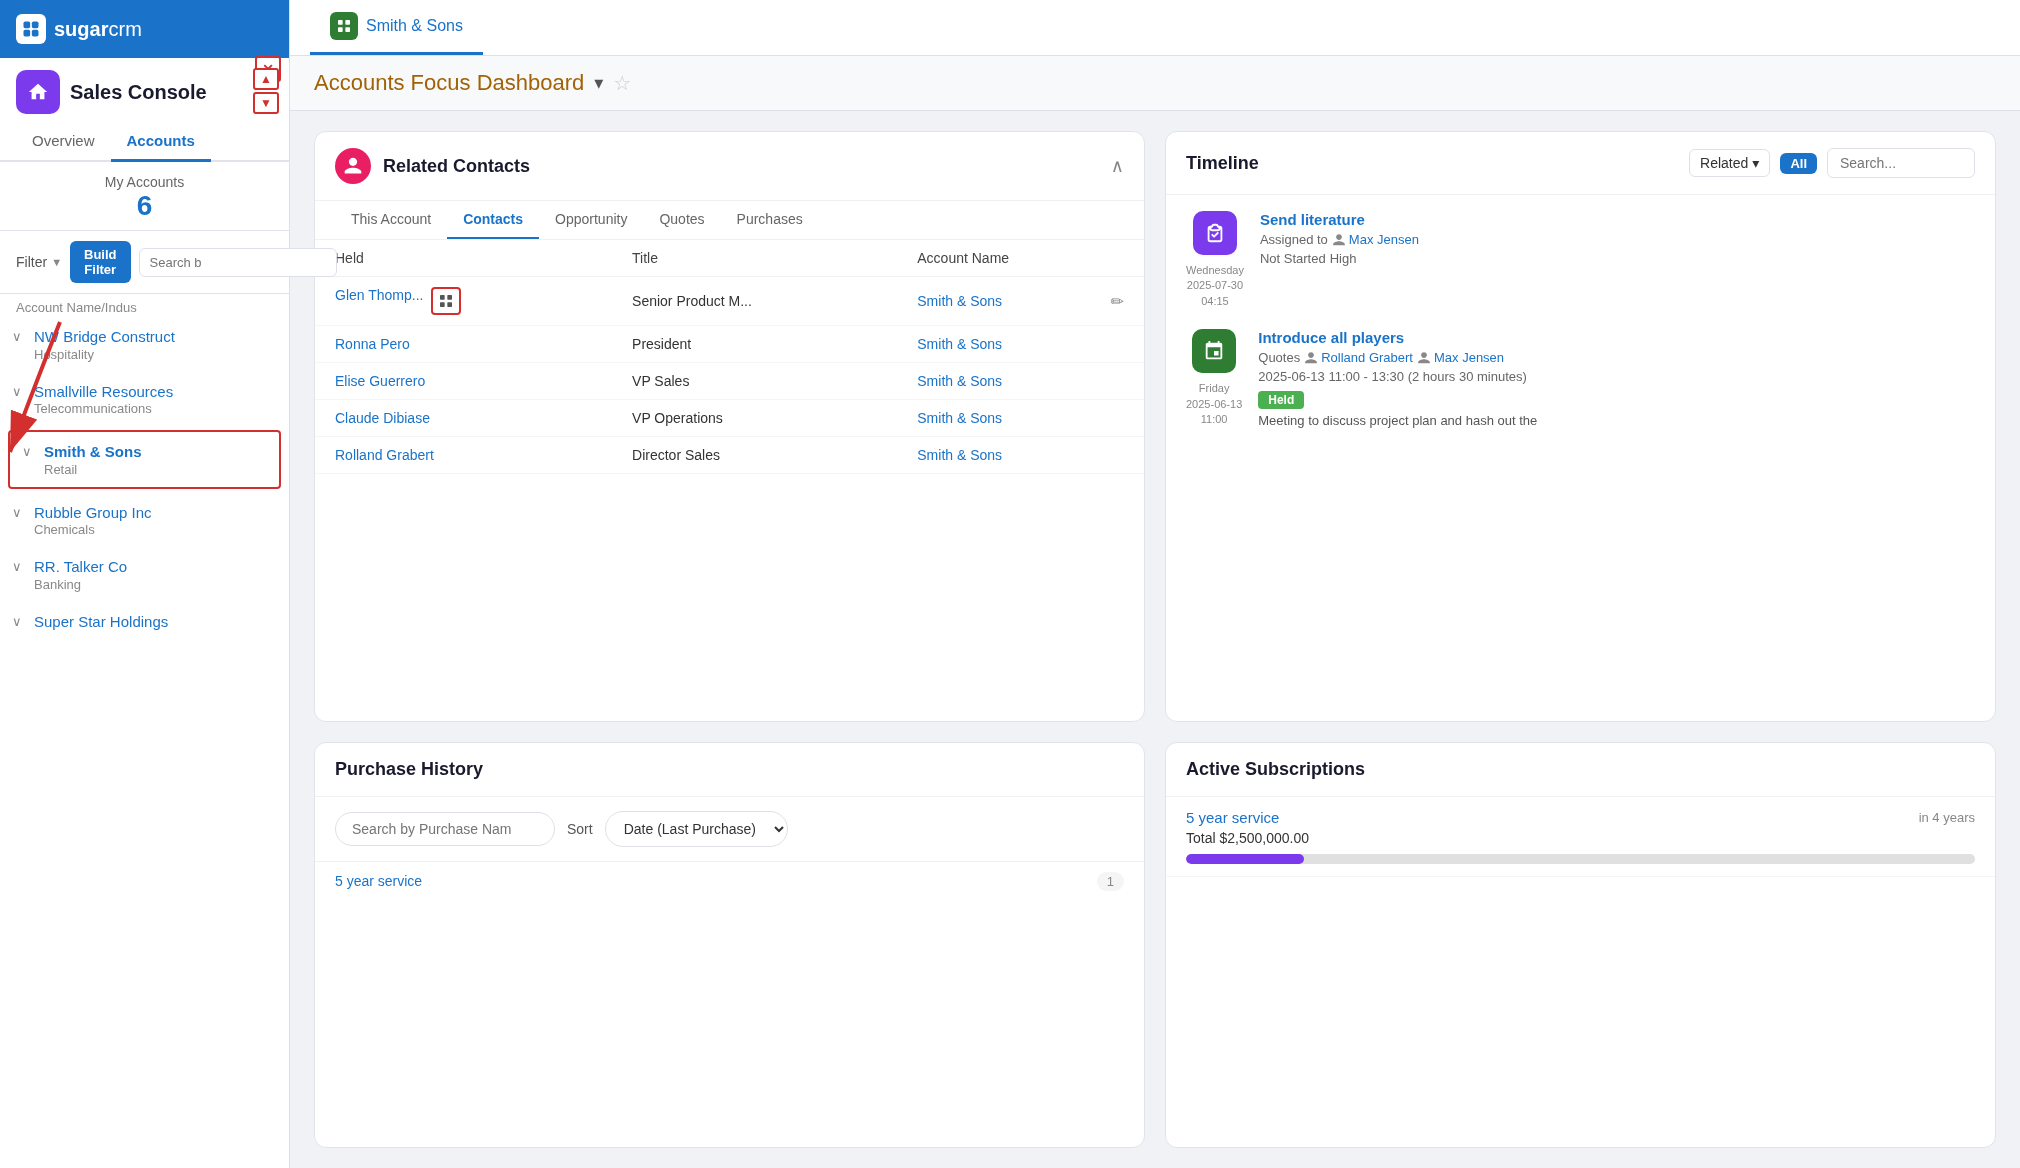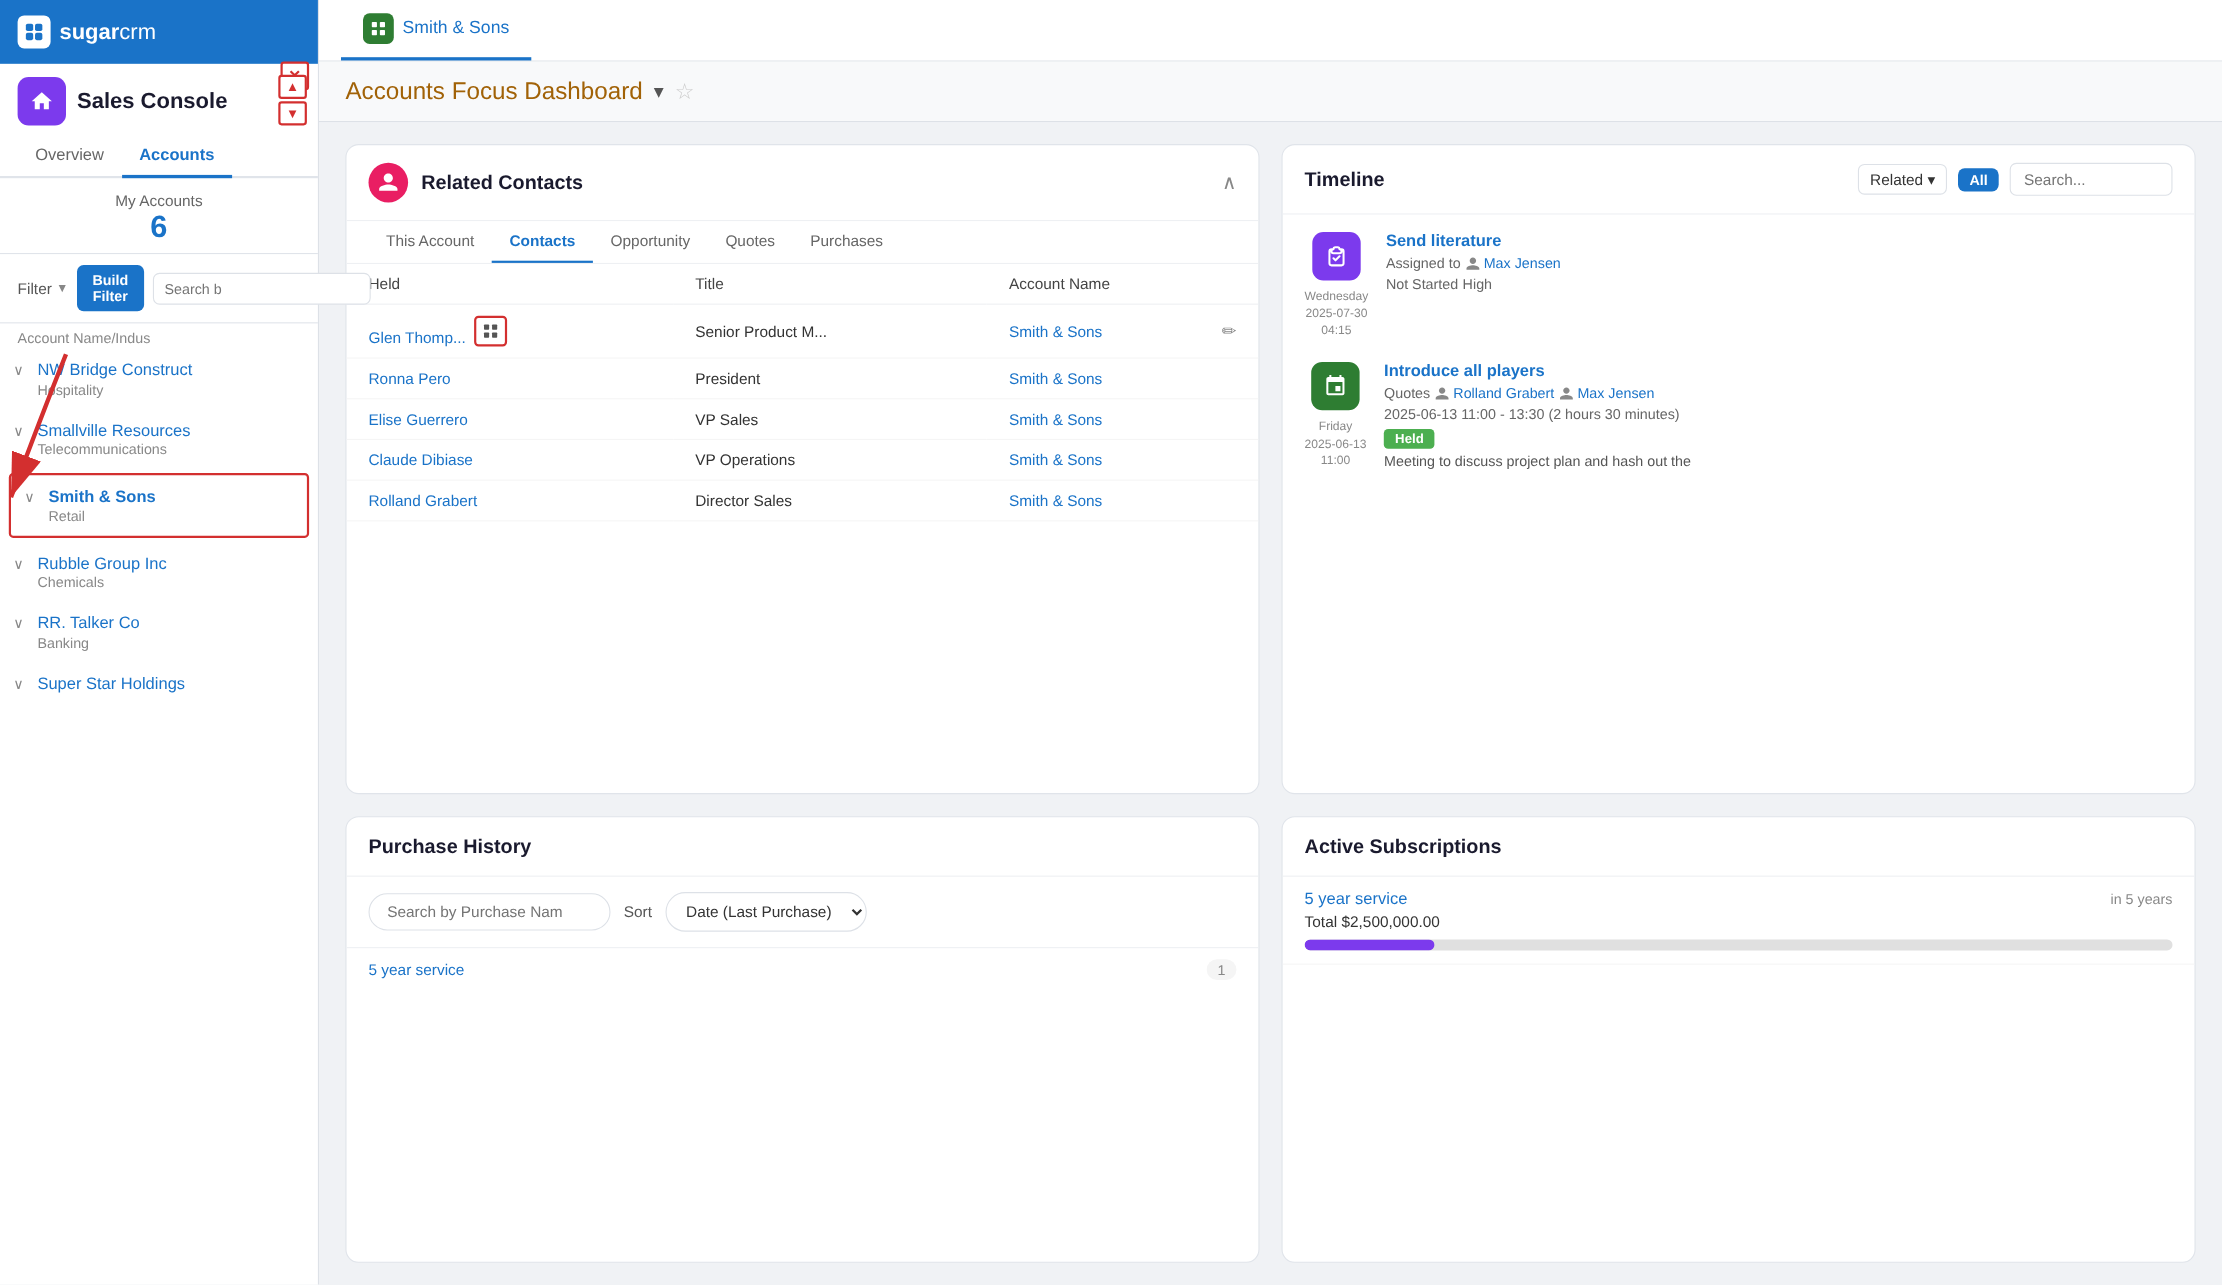--- a/index.html
+++ b/index.html
@@ -79,21 +79,21 @@
     .contacts-subtabs { display: flex; gap: 0; padding: 0 20px; border-bottom: 1px solid #eef0f3; }
     .contacts-subtab { padding: 10px 16px; font-size: 14px; color: #666; cursor: pointer; border-bottom: 2px solid transparent; }
     .contacts-subtab.active { color: #1a73c8; border-bottom-color: #1a73c8; font-weight: 600; }
 
     
     .contacts-table { width: 100%; border-collapse: collapse; }
     .contacts-table th { padding: 10px 20px; text-align: left; font-size: 14px; font-weight: 500; color: #444; border-bottom: 1px solid #eef0f3; }
     .contacts-table td { padding: 10px 20px; font-size: 14px; color: #333; border-bottom: 1px solid #f5f5f5; }
     .contact-link { color: #1a73c8; text-decoration: none; }
     .account-link { color: #1a73c8; text-decoration: none; }
-    .row-with-icon { display: flex; align-items: flex-end; gap: 8px; }
+    .row-with-icon { display: flex; align-items: flex-start; gap: 8px; }
     .row-icon-btn { width: 30px; height: 28px; background: #fff; border: 2px solid #d32f2f; border-radius: 4px; display: flex; align-items: center; justify-content: center; cursor: pointer; }
     .row-icon-btn svg { width: 16px; height: 16px; fill: #555; }
     .edit-icon { color: #888; cursor: pointer; font-size: 16px; }
     .purchase-search-bar { padding: 14px 20px; display: flex; align-items: center; gap: 12px; }
     .purchase-search-input { border: 1px solid #dde1e7; border-radius: 20px; padding: 8px 16px; font-size: 14px; color: #888; width: 220px; }
     .sort-label { font-size: 14px; color: #555; }
     .sort-select { border: 1px solid #dde1e7; border-radius: 20px; padding: 8px 14px; font-size: 14px; color: #333; cursor: pointer; background: #fff; }
 
     
     .timeline-card { background: #fff; border-radius: 12px; border: 1px solid #e0e4ea; overflow: hidden; }
@@ -456,21 +456,21 @@
         </div>
       </div>
 
       <div class="subscriptions-card">
         <div class="subscriptions-header">
           <span class="subscriptions-title">Active Subscriptions</span>
         </div>
         <div class="subscription-item">
           <div class="sub-row">
             <span class="sub-name">5 year service</span>
-            <span class="sub-time">in 5 years</span>
+            <span class="sub-time">in 4 years</span>
           </div>
           <div class="sub-total">Total $2,500,000.00</div>
           <div class="sub-progress">
             <div class="sub-progress-fill" style="width: 15%;"></div>
           </div>
         </div>
       </div>
 
     </div>
   </div>

